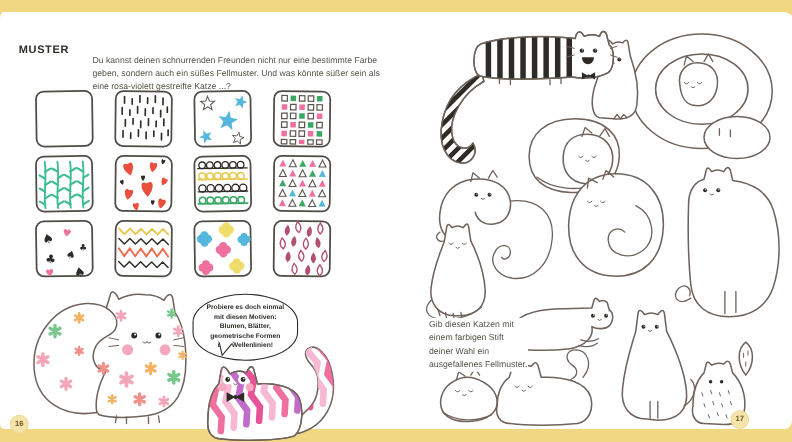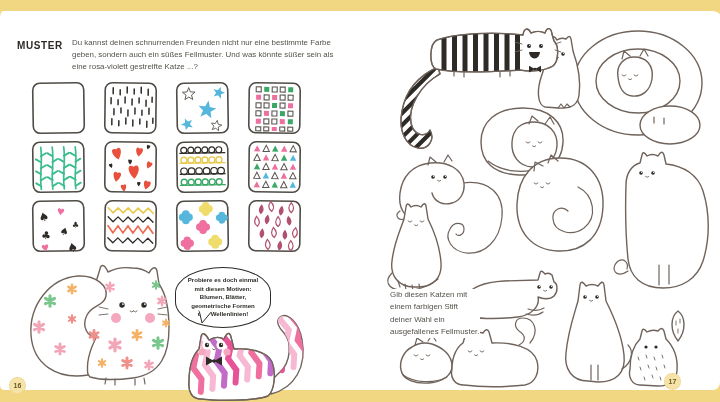--- a/index.html
+++ b/index.html
@@ -14,21 +14,21 @@
     background:var(--paper,#fff);
     border-radius:3px 9px 7px 4px / 7px 4px 8px 5px;
   }
   
   .kicker{
     position:absolute;left:17px;top:29px;
     font-size:10px;font-weight:bold;letter-spacing:.6px;
     color:var(--ink,#2e2b27);
   }
   .intro{
-    position:absolute;left:72px;top:26px;width:268px;margin:0;
+    position:absolute;left:72px;top:26px;width:268px;margin:12px;
     font-size:7.9px;line-height:1.5;color:var(--text,#55524b);
   }
   .pattern-grid{
     position:absolute;left:31px;top:70px;
     display:grid;grid-template-columns:repeat(4,55px);grid-auto-rows:54px;
     column-gap:17px;row-gap:5px;
   }
   .tile{width:55px;height:54px;}
   .pattern-grid .tile:nth-child(odd){transform:rotate(-.9deg);}
   .pattern-grid .tile:nth-child(even){transform:rotate(.7deg);}

